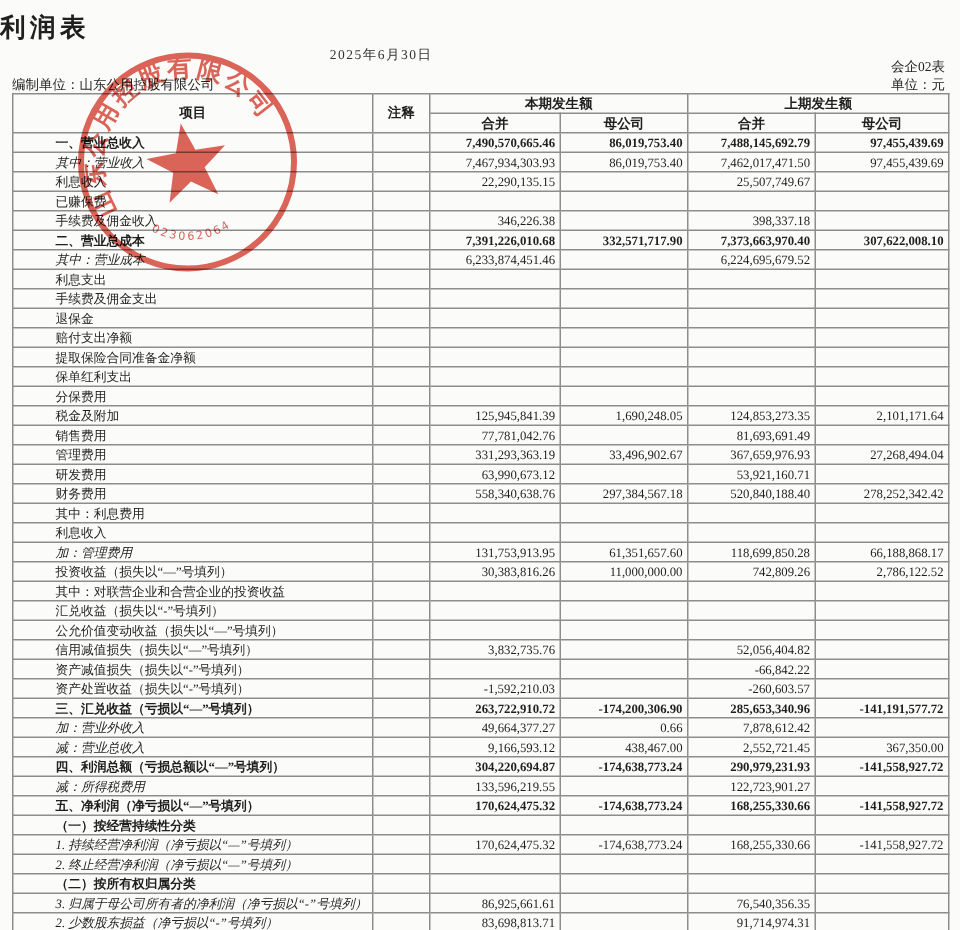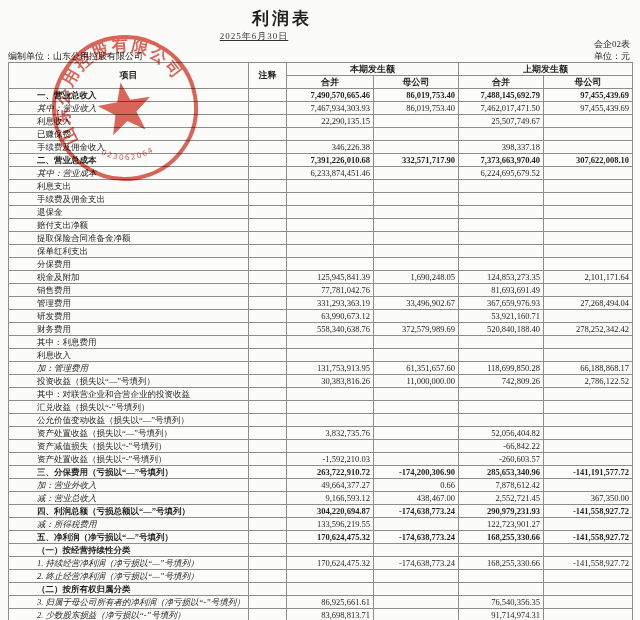--- a/index.html
+++ b/index.html
@@ -2,26 +2,26 @@
 <html><head>
 <meta charset="utf-8">
 <style>
   html,body{margin:0;padding:0}
   body{
     width:640px;height:620px;position:relative;overflow:hidden;
     background:#fbfbf9;color:#1f1f1f;
     font-family:"Liberation Serif","DejaVu Serif",serif;
   }
   .doc-title{
-    position:absolute;top:7px;left:0;width:564px;text-align:center;
+    position:absolute;top:7px;left:0;width:564px;
     font-size:17px;font-weight:bold;letter-spacing:3px;
   }
   .doc-date{
     position:absolute;top:30px;left:0;width:508px;text-align:center;
-    font-size:9px;letter-spacing:1px;color:#333;text-decoration:underline;
+    font-size:9px;letter-spacing:1px;color:#333;
   }
   .form-code{position:absolute;top:38px;right:10px;font-size:9px;text-align:right;}
   .unit-label{position:absolute;top:50px;right:10px;font-size:9px;}
   .prepared-by{position:absolute;top:50px;left:8px;font-size:9px;}
   table.stmt{
     position:absolute;top:62px;left:8px;width:624px;
     border-collapse:collapse;table-layout:fixed;
   }
   .stmt th,.stmt td{
     border:1px solid #8d8d8d;
@@ -220,21 +220,21 @@
         <td class="note"></td>
         <td class="num">63,990,673.12</td>
         <td class="num"></td>
         <td class="num">53,921,160.71</td>
         <td class="num"></td>
       </tr>
       <tr>
         <td class="label ind3">财务费用</td>
         <td class="note"></td>
         <td class="num">558,340,638.76</td>
-        <td class="num">372,579,989.69</td>
+        <td class="num">297,384,567.18</td>
         <td class="num">520,840,188.40</td>
         <td class="num">278,252,342.42</td>
       </tr>
       <tr>
         <td class="label ind3">其中：利息费用</td>
         <td class="note"></td>
         <td class="num"></td>
         <td class="num"></td>
         <td class="num"></td>
         <td class="num"></td>
@@ -281,21 +281,21 @@
       </tr>
       <tr>
         <td class="label ind2">公允价值变动收益（损失以“—”号填列）</td>
         <td class="note"></td>
         <td class="num"></td>
         <td class="num"></td>
         <td class="num"></td>
         <td class="num"></td>
       </tr>
       <tr>
-        <td class="label ind2">资产处置收益（损失以“—”号填列）</td>
+        <td class="label ind2">信用减值损失（损失以“—”号填列）</td>
         <td class="note"></td>
         <td class="num">3,832,735.76</td>
         <td class="num"></td>
         <td class="num">52,056,404.82</td>
         <td class="num"></td>
       </tr>
       <tr>
         <td class="label ind2">资产减值损失（损失以“-”号填列）</td>
         <td class="note"></td>
         <td class="num"></td>
@@ -305,21 +305,21 @@
       </tr>
       <tr>
         <td class="label ind2">资产处置收益（损失以“-”号填列）</td>
         <td class="note"></td>
         <td class="num">-1,592,210.03</td>
         <td class="num"></td>
         <td class="num">-260,603.57</td>
         <td class="num"></td>
       </tr>
       <tr class="bold">
-        <td class="label ind0">三、分保费用（亏损以“—”号填列）</td>
+        <td class="label ind0">三、汇兑收益（亏损以“—”号填列）</td>
         <td class="note"></td>
         <td class="num">263,722,910.72</td>
         <td class="num">-174,200,306.90</td>
         <td class="num">285,653,340.96</td>
         <td class="num">-141,191,577.72</td>
       </tr>
       <tr>
         <td class="label ind1">加：营业外收入</td>
         <td class="note"></td>
         <td class="num">49,664,377.27</td>

